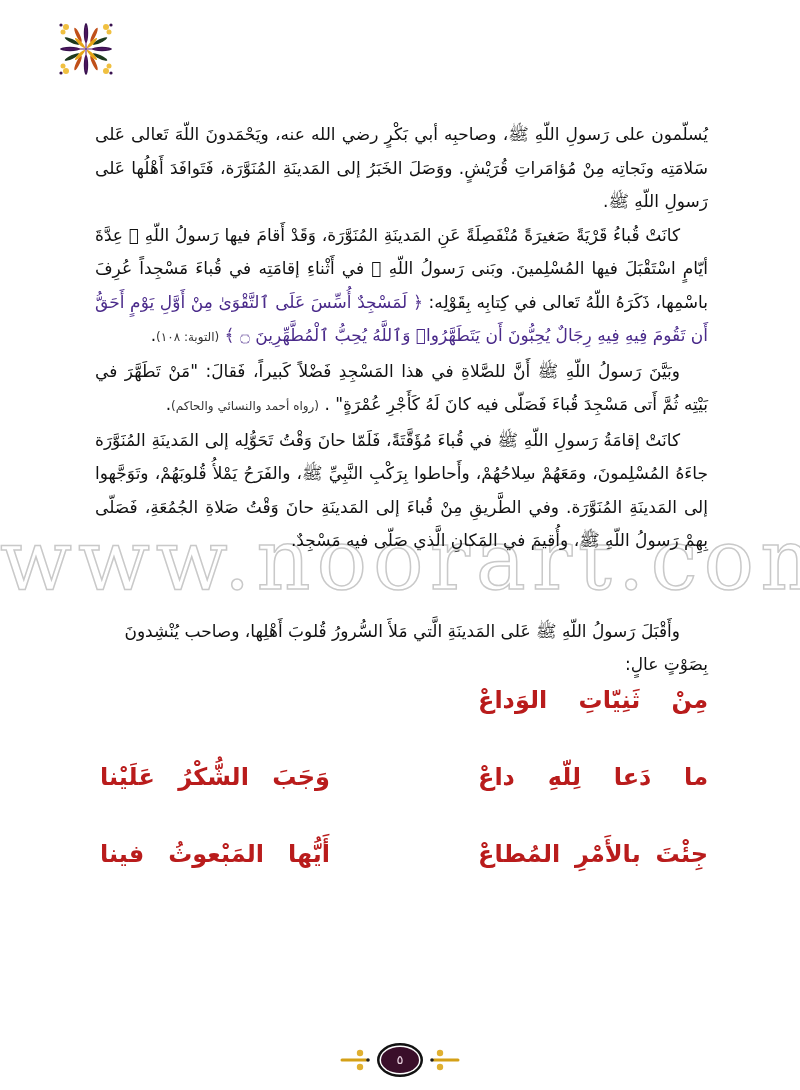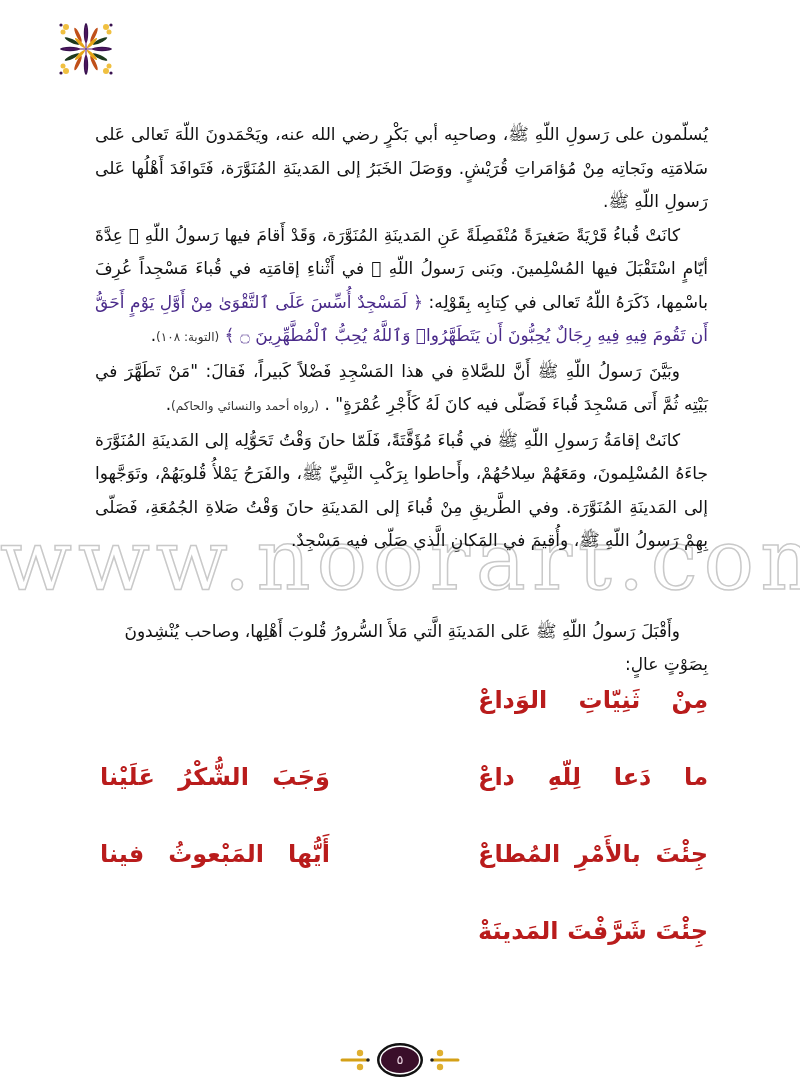--- a/index.html
+++ b/index.html
@@ -214,21 +214,20 @@
     </div>
     <div class="poem-row">
       <span class="hemistich left">ما دَعا لِلّهِ داعْ</span>
       <span class="hemistich right">وَجَبَ الشُّكْرُ عَلَيْنا</span>
     </div>
     <div class="poem-row">
       <span class="hemistich left">جِئْتَ بالأَمْرِ المُطاعْ</span>
       <span class="hemistich right">أَيُّها المَبْعوثُ فينا</span>
     </div>
     <div class="poem-row">
-      <span class="hemistich right">جِئْتَ شَرَّفْتَ المَدينَةْ</span>
     </div>
   </div>
 
   <svg class="page-number-ornament" viewBox="0 0 124 40">
 
     <line x1="4" y1="20" x2="28" y2="20" stroke="#d4a017" stroke-width="3" stroke-linecap="round"></line>
     <circle cx="22" cy="13" r="3.2" fill="#e0b030"></circle>
     <circle cx="22" cy="27" r="3.2" fill="#e0b030"></circle>
     <circle cx="30" cy="20" r="1.8" fill="#222"></circle>
 

